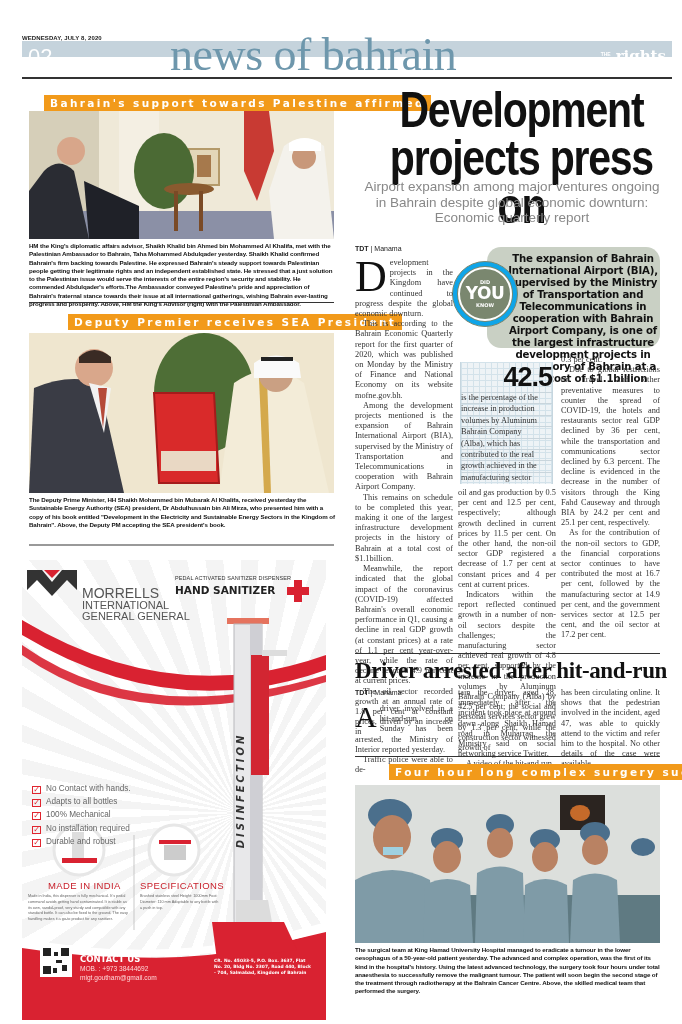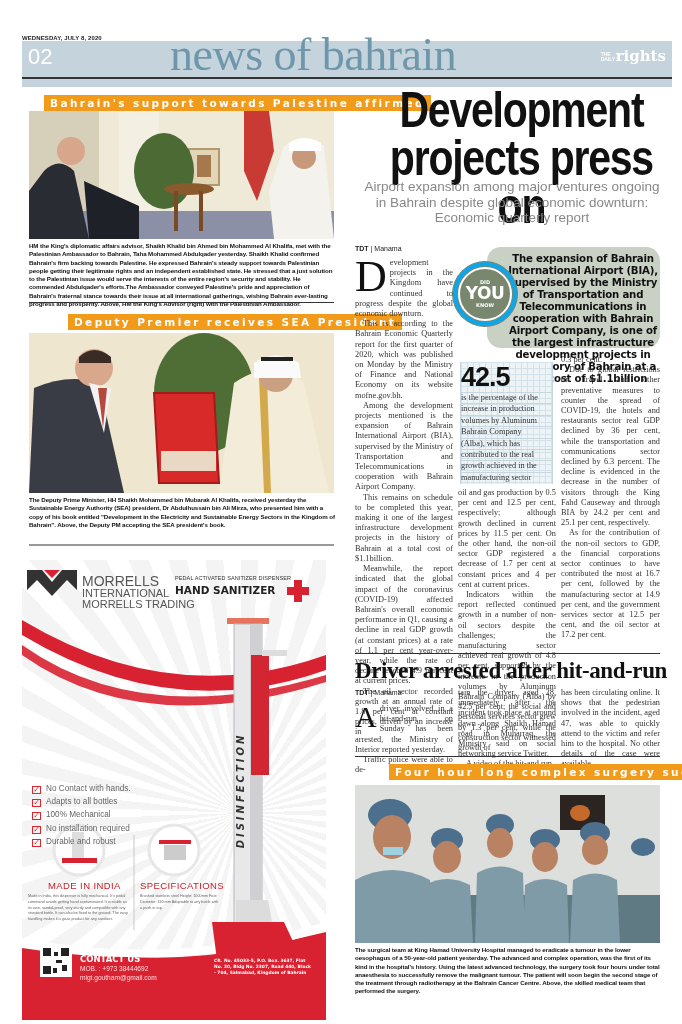--- a/index.html
+++ b/index.html
@@ -1,19 +1,19 @@
 <!DOCTYPE html>
 <html><head>
 <meta charset="utf-8">
 <style>
 *{box-sizing:border-box;margin:0;padding:0}
 body{width:682px;height:1024px;background:#fff;position:relative;overflow:hidden;font-family:"Liberation Serif",serif;color:#222}
 .abs{position:absolute}
 .date{left:22px;top:35px;font:bold 6px "Liberation Sans",sans-serif;letter-spacing:.1px}
-.mast{left:22px;top:41px;width:650px;height:46px;background:#c5d3dc}
+.mast{left:22px;top:41px;width:650px;height:16px;background:#c5d3dc}
 .mast .pg{position:absolute;left:6px;top:3px;font:300 22px "Liberation Sans",sans-serif;color:#fff}
 .mast .ttl{position:absolute;left:148px;top:-10px;font:46px "Liberation Serif",serif;color:#6e97ac;letter-spacing:-.5px;line-height:48px;white-space:nowrap}
 .mast .brand{position:absolute;right:6px;top:6px;font:bold 15px "DejaVu Serif",serif;color:#fff}
 .mast .brand small{font:bold 5px "Liberation Sans",sans-serif;display:inline-block;width:14px;line-height:5px;vertical-align:middle;margin-right:1px}
 .rule{height:1.5px;background:#333}
 .tag{background:#f29a1a;color:#fff;font:bold 10.5px "DejaVu Sans",sans-serif;letter-spacing:2.4px;padding:2px 6px;white-space:nowrap}
 .photo{overflow:hidden}
 .cap{font:bold 6.2px "Liberation Sans",sans-serif;line-height:8.3px;color:#111;letter-spacing:-.1px}
 .headline{font:bold 50px "Liberation Sans",sans-serif;line-height:48px;letter-spacing:-1.5px;color:#111;text-align:center;transform:scaleX(.82);transform-origin:left top;width:360px}
 .deck{font:13.5px "Liberation Sans",sans-serif;color:#888;text-align:center;line-height:15.5px}
@@ -21,21 +21,21 @@
 .byline span{font-weight:normal}
 .col{font:8.3px "Liberation Serif",serif;line-height:10.2px;text-align:justify;color:#333;hyphens:auto}
 .col p{text-indent:8px}
 .col p.first{text-indent:0}
 .drop{float:left;font:44px "Liberation Serif",serif;line-height:36px;margin:1px 3px 0 0;color:#111}
 .dyk{background:#c9d0c4;border-radius:14px}
 .dyk-text{font:bold 10.2px "DejaVu Sans",sans-serif;line-height:12px;text-align:center;color:#111;letter-spacing:-.2px}
 .badge{width:66px;height:66px;border-radius:50%;background:#0ea5e9;border:1px solid #7a876f}
 .badge .inner{position:absolute;left:5px;top:5px;width:54px;height:54px;border-radius:50%;background:#7a876f;border:2px solid #fff;box-shadow:0 0 0 1px #7a876f;color:#fff;text-align:center}
 .stat{background-color:#eef3f6;background-image:linear-gradient(#d3e2ea 1px,transparent 1px),linear-gradient(90deg,#d3e2ea 1px,transparent 1px);background-size:6px 6px;border-left:1px solid #c6d6df;border-right:1px solid #c6d6df}
-.stat .num{font:bold 27px "Liberation Sans",sans-serif;text-align:left;color:#111;letter-spacing:-1px;line-height:30px}
+.stat .num{font:bold 27px "Liberation Sans",sans-serif;text-align:right;color:#111;letter-spacing:-1px;line-height:30px}
 .stat .desc{font:8.3px "Liberation Serif",serif;line-height:10.4px;color:#333}
 .stat .desc div{border-top:1px solid #c9d5dc}
 .h2{font:bold 23px "Liberation Serif",serif;color:#111;letter-spacing:-.4px;white-space:nowrap}
 
 .ad{left:22px;top:560px;width:304px;height:460px;background:#fff;overflow:hidden}
 .ad .rays{position:absolute;inset:0;background:repeating-conic-gradient(from 0deg at 72% 55%,#f4f4f4 0deg 4deg,#fff 4deg 8deg)}
 .ad .logo-txt{font:11px "Liberation Sans",sans-serif;color:#555;line-height:11px}
 .ad .logo-txt b{font-weight:normal;font-size:14px}
 .ad .subhead{font:5.5px "Liberation Sans",sans-serif;color:#333;letter-spacing:.1px}
 .ad .prod{font:bold 10.5px "DejaVu Sans",sans-serif;color:#222}
@@ -137,24 +137,24 @@
 
     <rect x="18" y="385" width="32" height="32" fill="#fff"></rect>
     <rect x="21" y="388" width="8" height="8" fill="#222"></rect>
       <rect x="39" y="388" width="8" height="8" fill="#222"></rect>
       <rect x="21" y="406" width="8" height="8" fill="#222"></rect>
     <rect x="32" y="392" width="4" height="4" fill="#222"></rect>
       <rect x="34" y="400" width="6" height="3" fill="#222"></rect>
       <rect x="40" y="405" width="5" height="6" fill="#222"></rect>
       <rect x="31" y="408" width="4" height="5" fill="#222"></rect>
   </svg>
-  <div class="abs logo-txt" style="left:60px;top:16px">
+  <div class="abs logo-txt" style="left:60px;top:28px">
     <b>MORRELLS</b><br>
     <span>INTERNATIONAL</span><br>
-    <span>MORRELLS TRADING</span>
+    <span>GENERAL GENERAL</span>
   </div>
   <div class="abs subhead" style="left:153px;top:15px">PEDAL ACTIVATED SANITIZER DISPENSER</div>
   <div class="abs prod" style="left:153px;top:24px">HAND SANITIZER</div>
   <div class="abs" style="left:211px;top:150px;width:16px;height:160px;display:flex;align-items:center;justify-content:center">
     <span style="transform:rotate(-90deg);white-space:nowrap;font:italic bold 10px 'DejaVu Sans',sans-serif;letter-spacing:3px;color:#333">DISINFECTION</span>
   </div>
   <div class="abs feat" style="left:10px;top:222px">
     <div><span class="chk">✓</span><span>No Contact with hands.</span></div>
     <div><span class="chk">✓</span><span>Adapts to all bottles</span></div>
     <div><span class="chk">✓</span><span>100% Mechanical</span></div>

